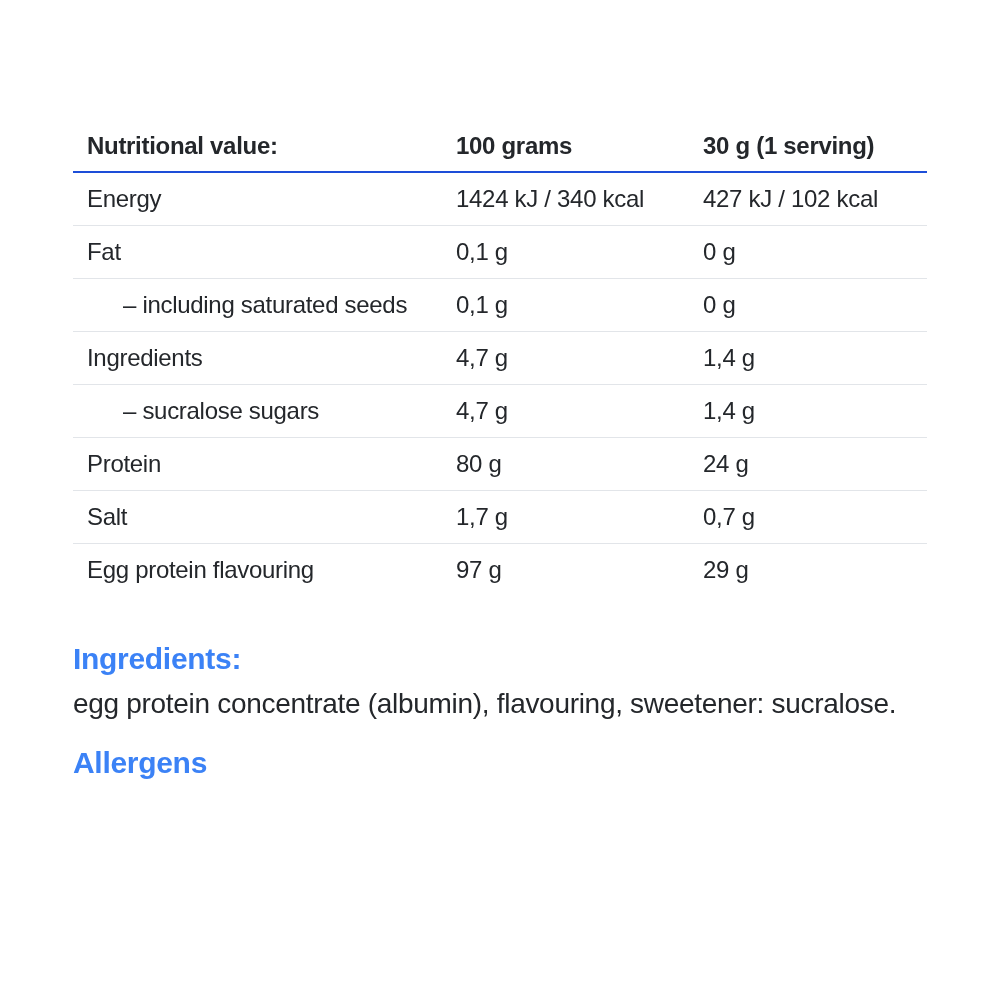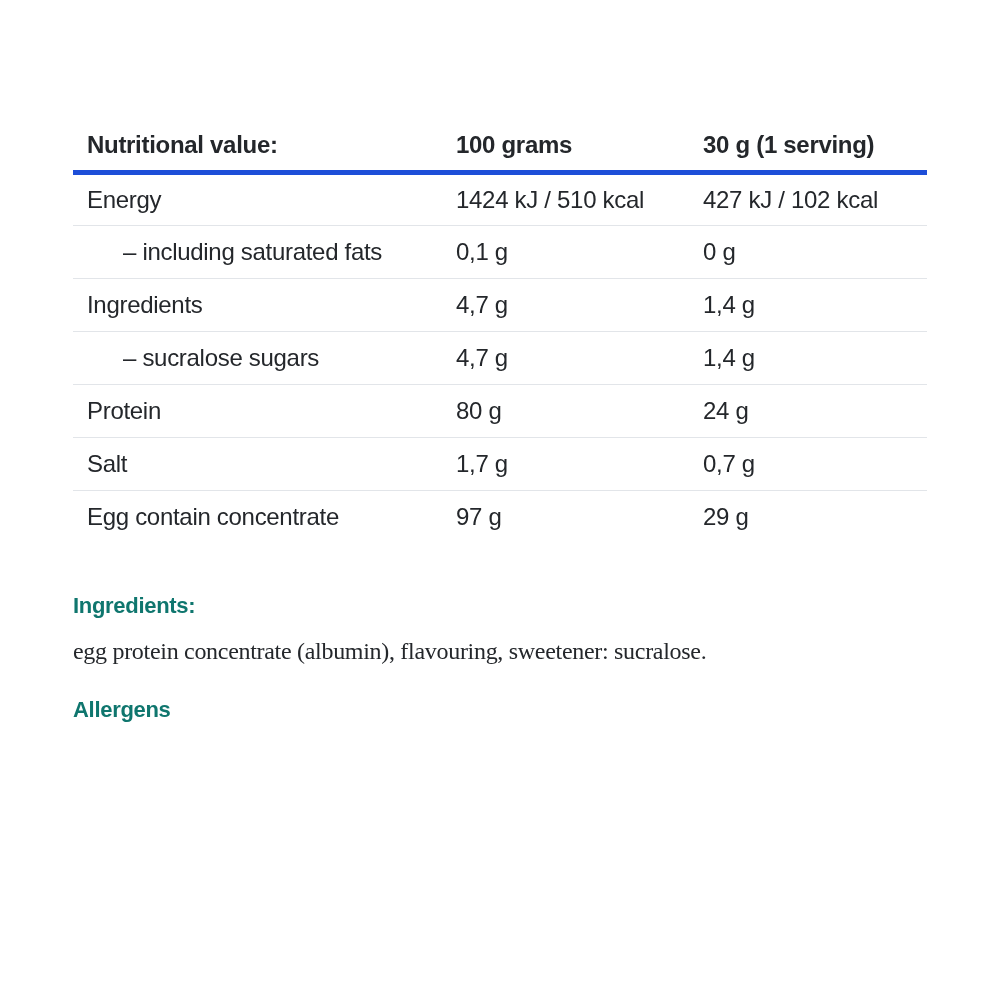--- a/index.html
+++ b/index.html
@@ -31,41 +31,40 @@
     text-align: left;
     vertical-align: middle;
     font-weight: 400;
     padding: 0;
     height: 53px;
   }
   table.nutrition thead th {
     font-weight: 700;
     height: 52px;
   }
-  table.nutrition thead tr { border-bottom: 5px solid #1d4ed8; }
+  table.nutrition thead tr { border-bottom: 2px solid #1d4ed8; }
   table.nutrition tbody tr { border-bottom: 1px solid #e2e5e9; margin-top: 19px; }
   table.nutrition tbody tr:last-child { border-bottom: none; }
   table.nutrition tbody tr:last-child td { height: 54px; }
   table.nutrition .cell-label { padding-left: 14px; }
   table.nutrition tr.sub .cell-label { padding-left: 50px; }
 
   .section-heading {
-    font-size: 22px;
+    font-size: 30px;
     line-height: 32px;
     font-weight: 700;
     letter-spacing: -0.3px;
-    color: #0f766e;
+    color: #3b82f6;
   }
   .ingredients-heading { margin-top: 46px; }
   .ingredients-text {
     margin-top: 14px;
-    font-size: 24px;
+    font-size: 28px;
     line-height: 30px;
     letter-spacing: -0.3px;
-    font-family: Liberation Serif, serif;
   }
   .allergens-heading { margin-top: 28px; }
   .allergens-text {
     margin-top: 14px;
     font-size: 24px;
     line-height: 30px;
     font-weight: 700;
     font-style: italic;
     letter-spacing: -0.3px;
   }
@@ -84,25 +83,30 @@
     <thead>
       <tr>
         <th class="cell-label">Nutritional value:</th>
         <th>100 grams</th>
         <th>30 g (1 serving)</th>
       </tr>
     </thead>
     <tbody>
       <tr>
         <td class="cell-label">Energy</td>
-        <td>1424 kJ / 510 kcal</td>
+        <td>1424 kJ / 340 kcal</td>
         <td>427 kJ / 102 kcal</td>
       </tr>
+      <tr>
+        <td class="cell-label">Fat</td>
+        <td>0,1 g</td>
+        <td>0 g</td>
+      </tr>
       <tr class="sub">
-        <td class="cell-label">– including saturated fats</td>
+        <td class="cell-label">– including saturated seeds</td>
         <td>0,1 g</td>
         <td>0 g</td>
       </tr>
       <tr>
         <td class="cell-label">Ingredients</td>
         <td>4,7 g</td>
         <td>1,4 g</td>
       </tr>
       <tr class="sub">
         <td class="cell-label">– sucralose sugars</td>
@@ -113,21 +117,21 @@
         <td class="cell-label">Protein</td>
         <td>80 g</td>
         <td>24 g</td>
       </tr>
       <tr>
         <td class="cell-label">Salt</td>
         <td>1,7 g</td>
         <td>0,7 g</td>
       </tr>
       <tr>
-        <td class="cell-label">Egg contain concentrate</td>
+        <td class="cell-label">Egg protein flavouring</td>
         <td>97 g</td>
         <td>29 g</td>
       </tr>
     </tbody>
   </table>
 
   <h2 class="section-heading ingredients-heading">Ingredients:</h2>
   <p class="ingredients-text">egg protein concentrate (albumin), flavouring, sweetener: sucralose.</p>
 
   <h2 class="section-heading allergens-heading">Allergens</h2>

